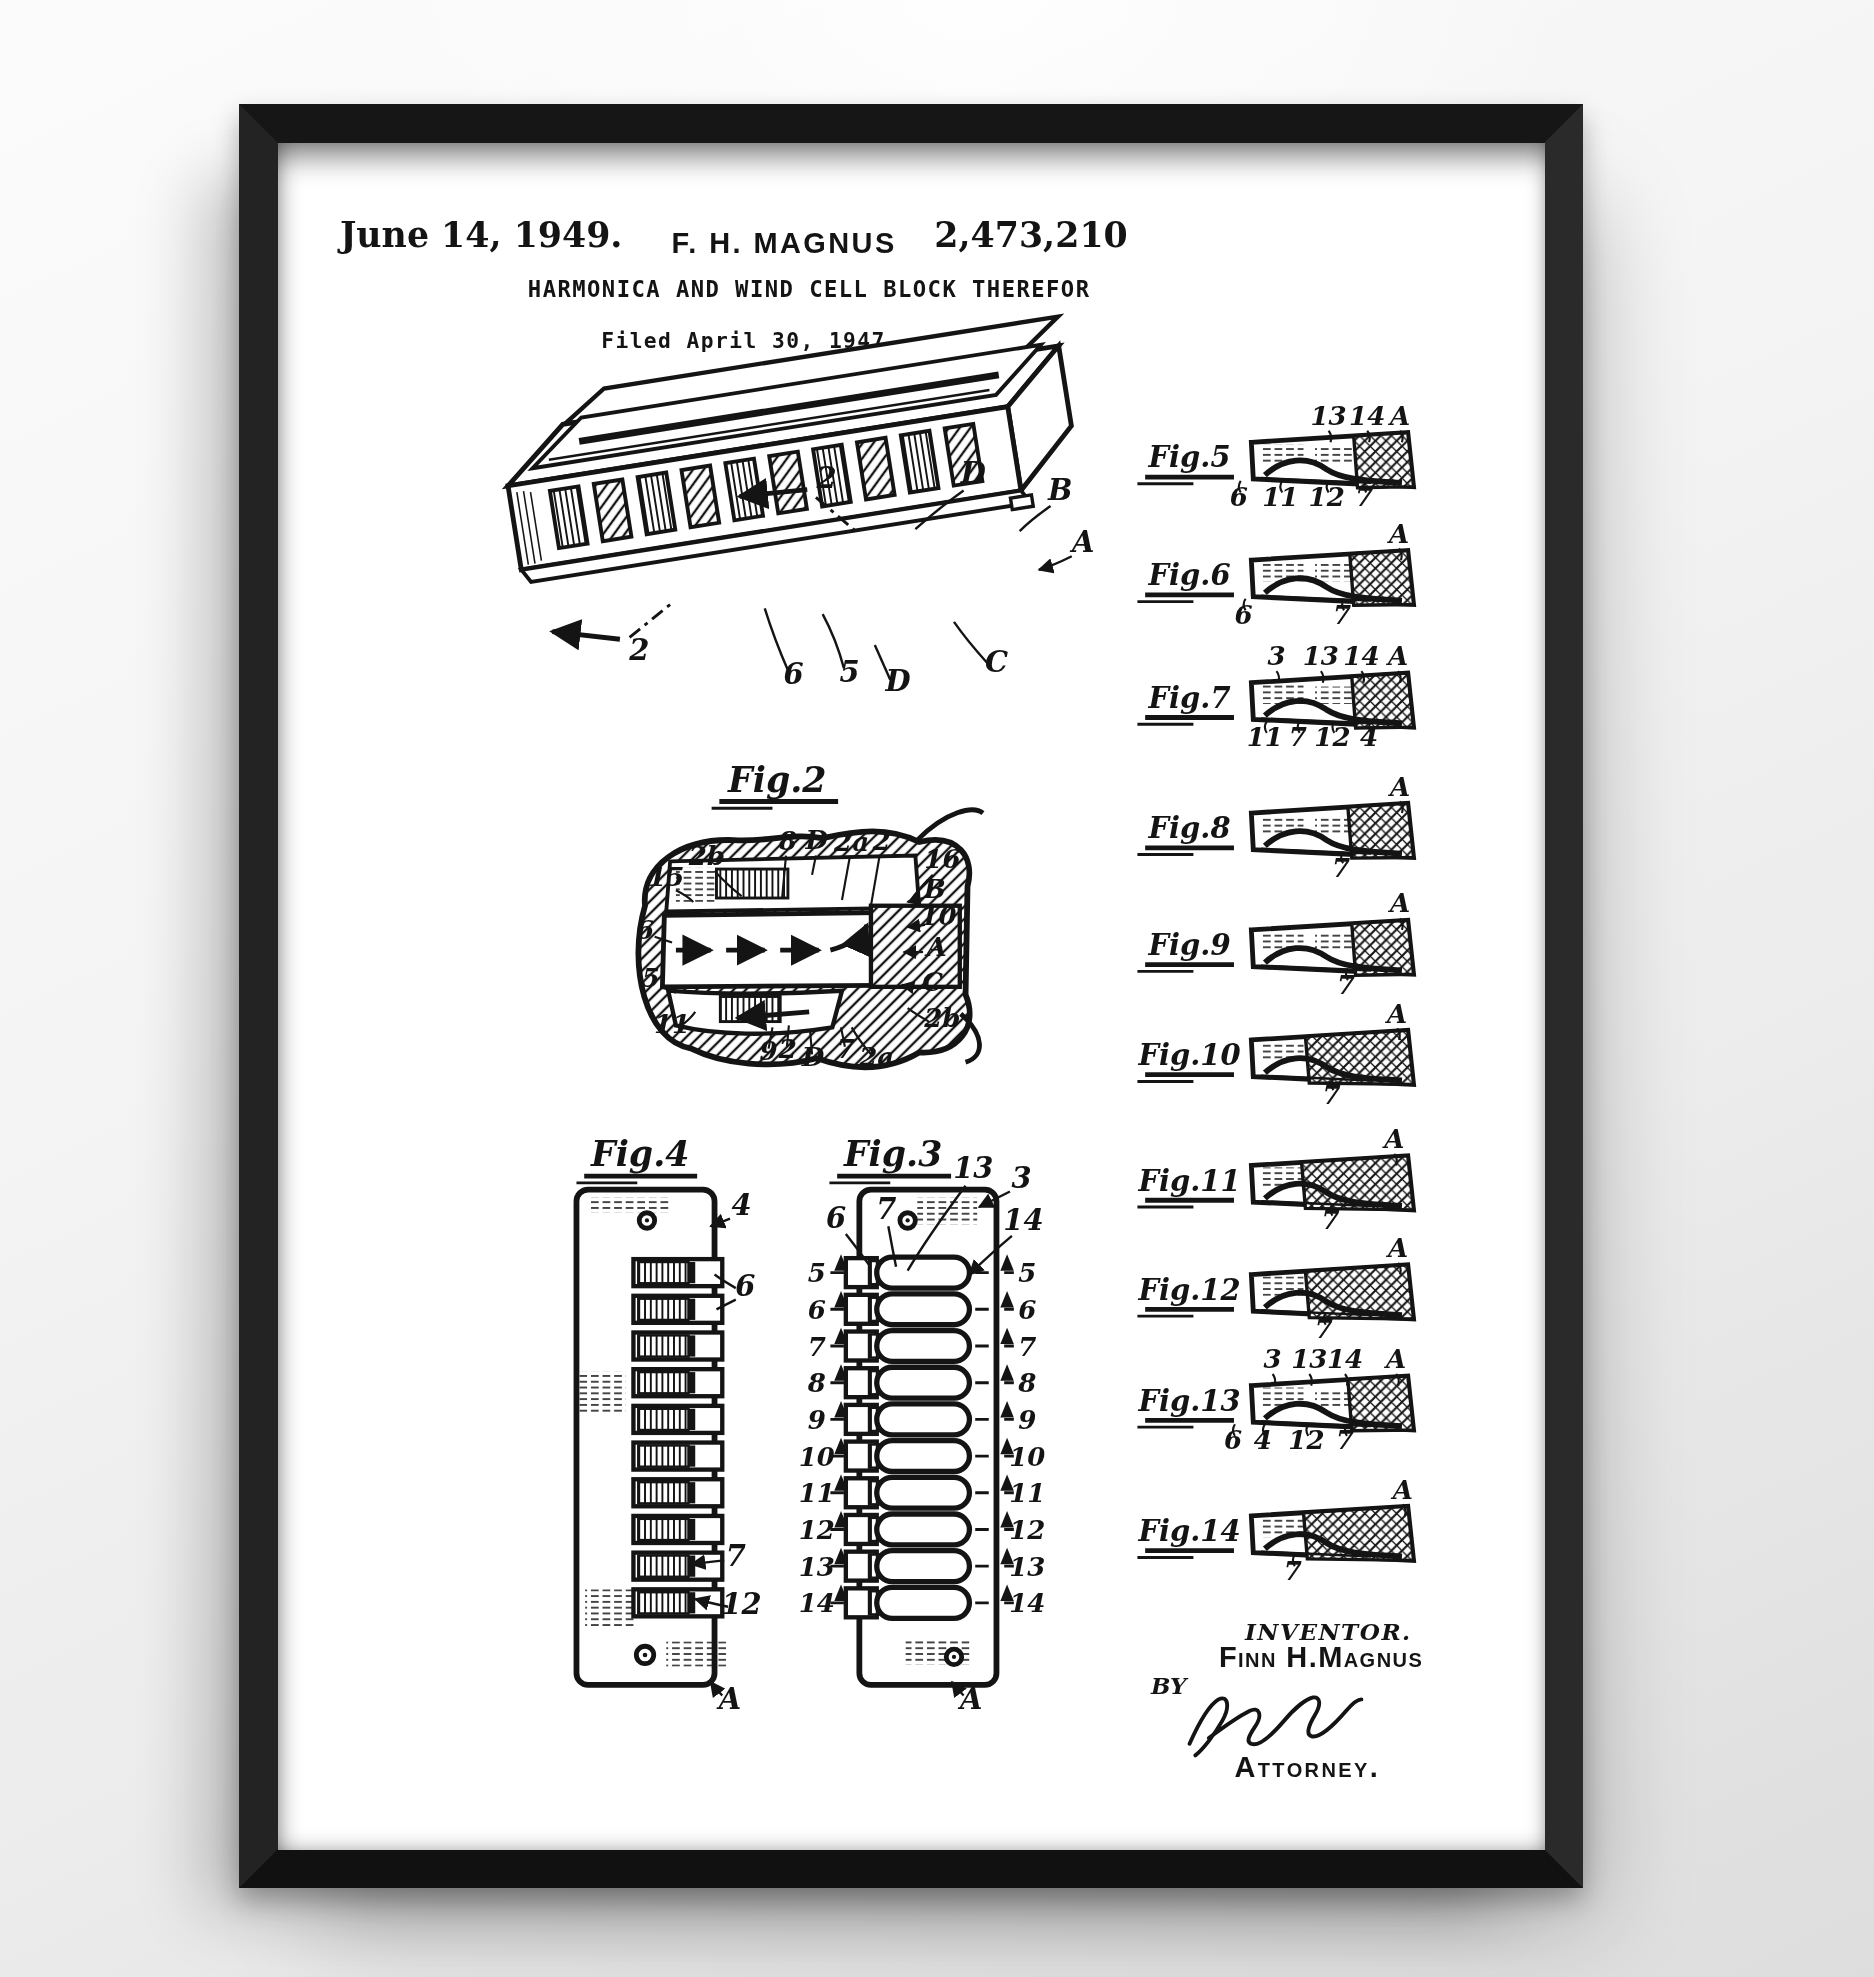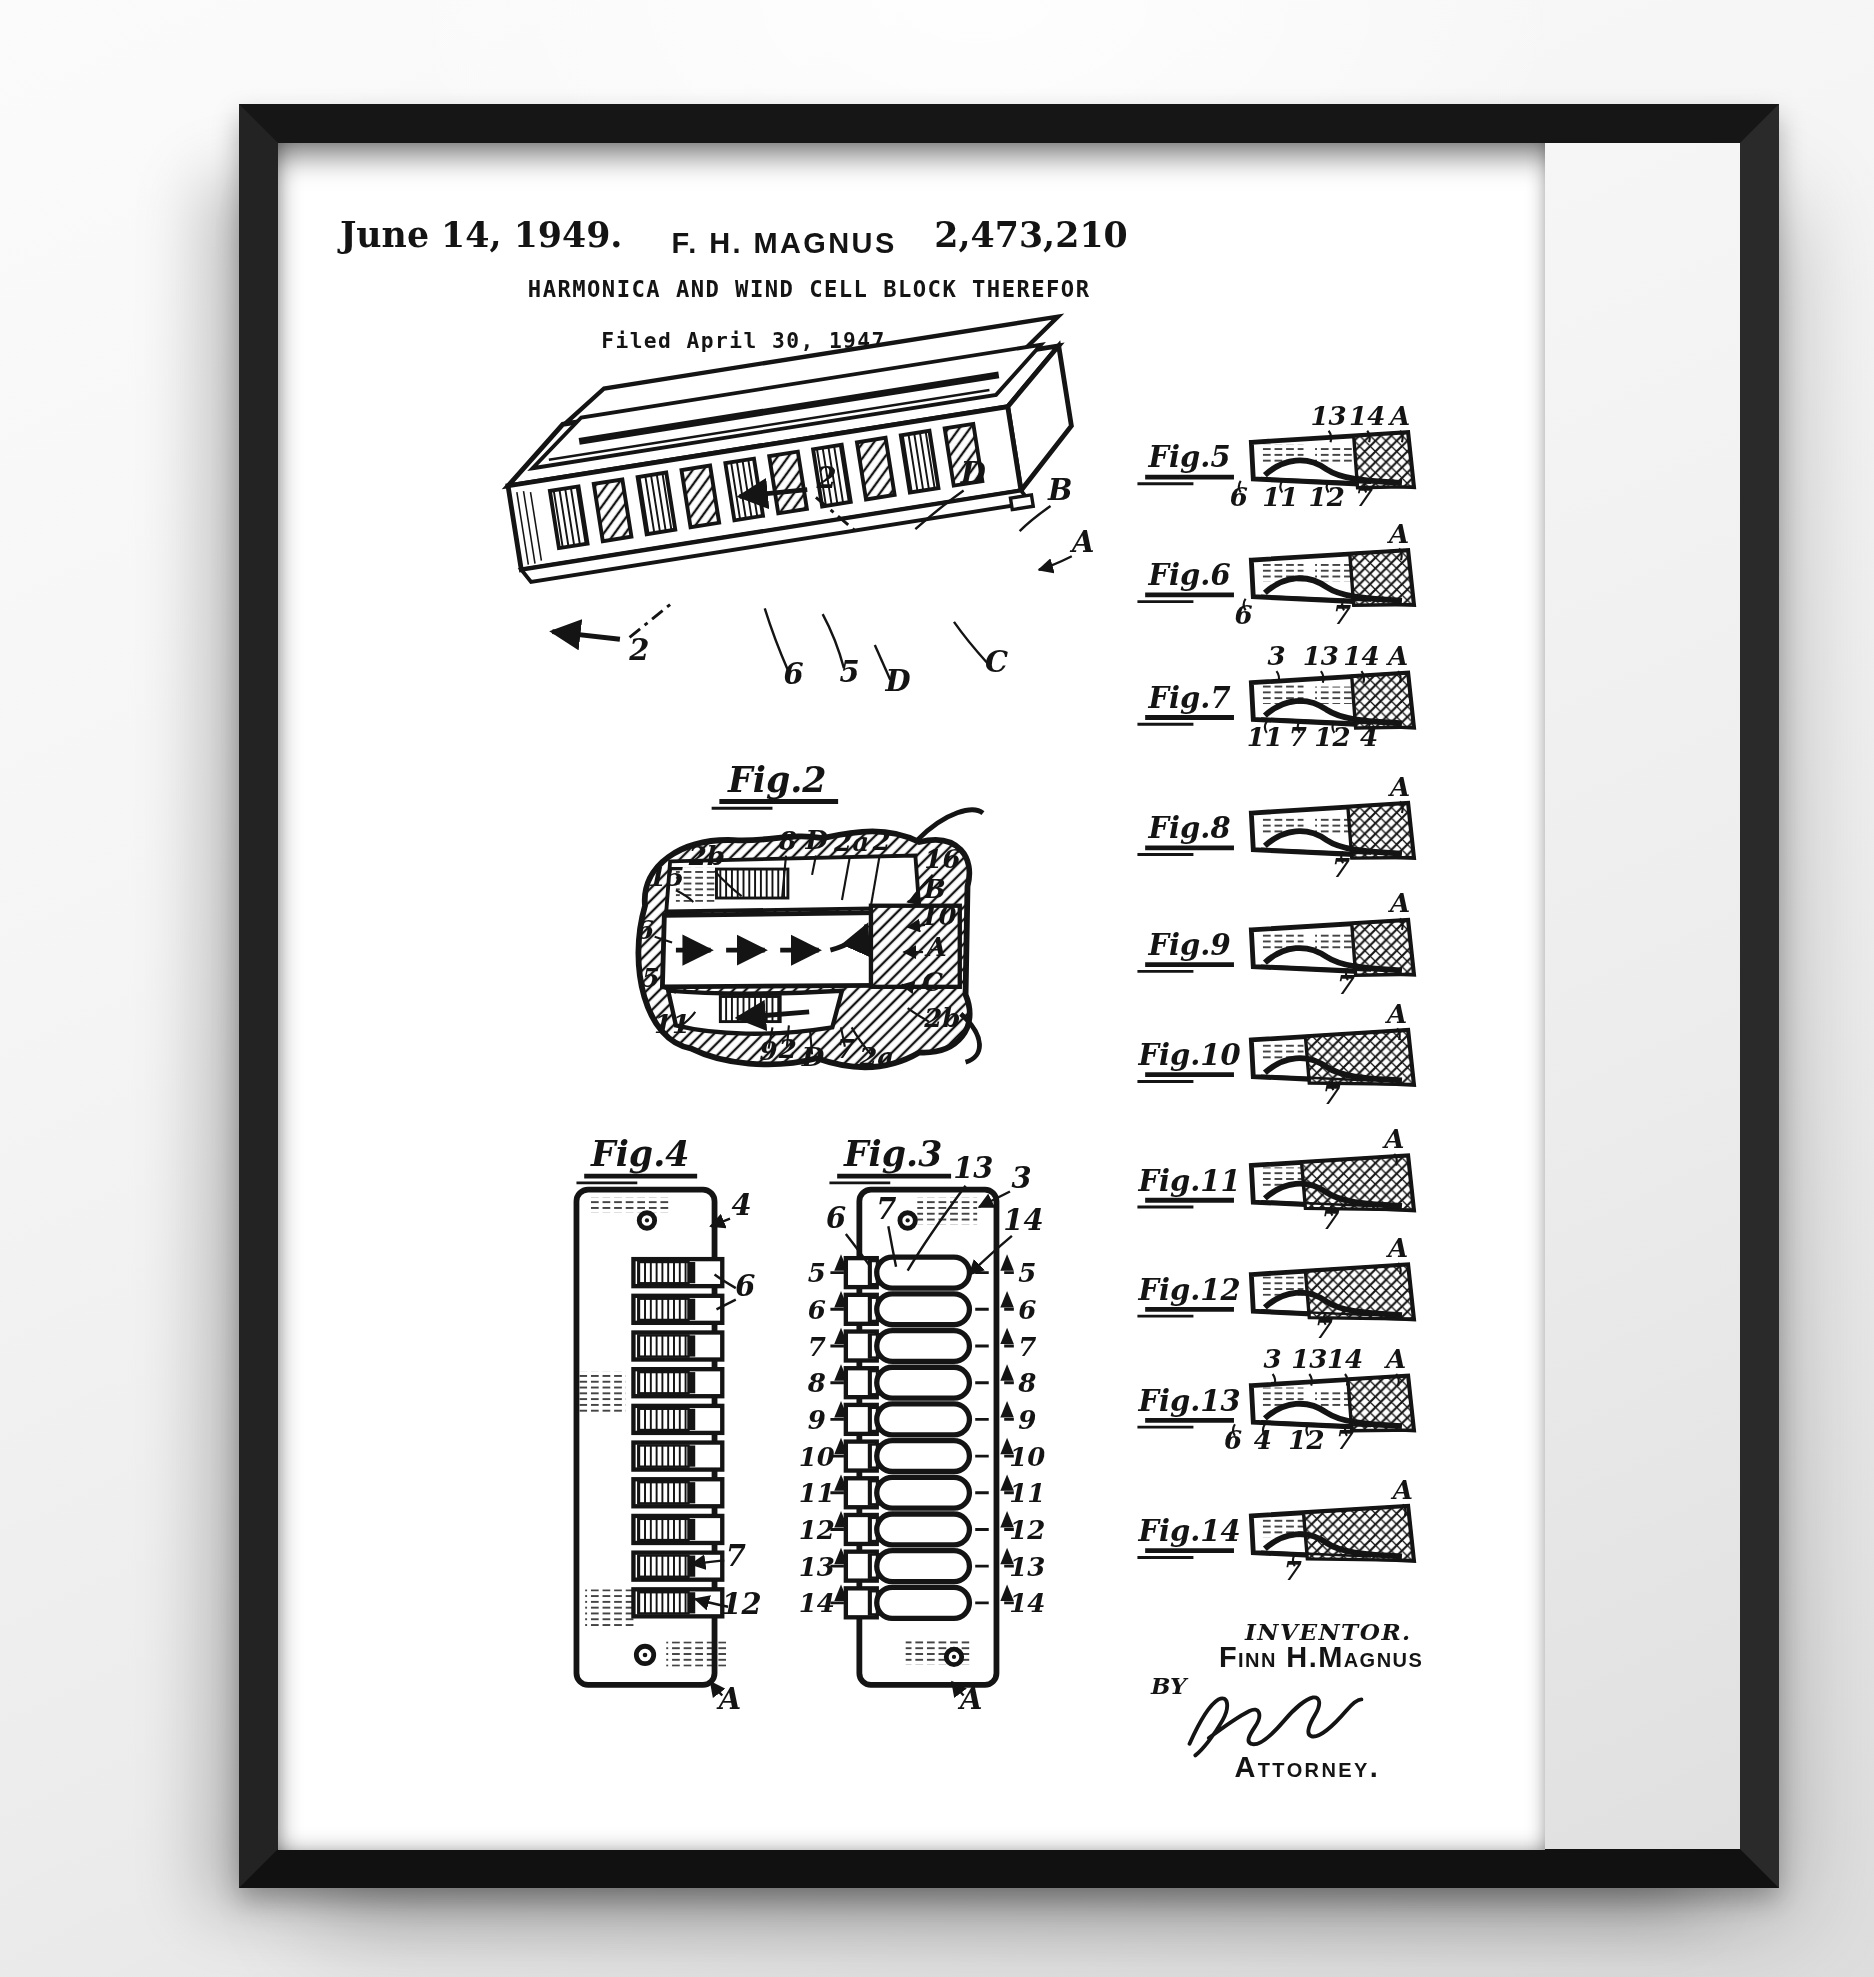--- a/index.html
+++ b/index.html
@@ -1,21 +1,21 @@
 <!DOCTYPE html>
 <html><head>
 <meta charset="utf-8">
 <style>
   html,body{margin:0;padding:0;}
   .scene{position:relative;width:1874px;height:1977px;overflow:hidden;
     background:
       radial-gradient(ellipse 869px 483px at 52% 0%, rgba(255,255,255,0.9), rgba(255,255,255,0) 70%),
       linear-gradient(155deg,#fbfbfb 0%,#f5f5f5 35%,#ececec 65%,#dddddd 100%);
     font-family:"Liberation Sans", sans-serif;}
-  .frame{position:absolute;left:239px;top:104px;width:1540px;height:1784px;box-sizing:border-box;
+  .frame{position:absolute;left:239px;top:104px;width:1344px;height:1784px;box-sizing:border-box;
     border:39px solid #1a1a1a;
     border-top-color:#161616;border-left-color:#232323;border-right-color:#2a2a2a;border-bottom-color:#111111;
     box-shadow:-63px 48px 63px -27px rgba(0,0,0,0.22), 43px 63px 92px -34px rgba(0,0,0,0.25), 0 11.6px 25px rgba(0,0,0,0.28);}
   .paper{position:relative;width:1267px;height:1707px;background:#ffffff;}
   .paper svg{position:absolute;left:0;top:0;}
   .paper .glass{position:absolute;left:0;top:0;right:0;bottom:0;pointer-events:none;
     box-shadow:inset 0 27px 31px -15.4px rgba(0,0,0,0.55), inset 17.4px 0 23px -17.4px rgba(0,0,0,0.38),
                inset -13.5px 0 19.3px -15.4px rgba(0,0,0,0.26), inset 0 -15.4px 21px -15.4px rgba(0,0,0,0.32);}
   
   text{fill:#141414;}

